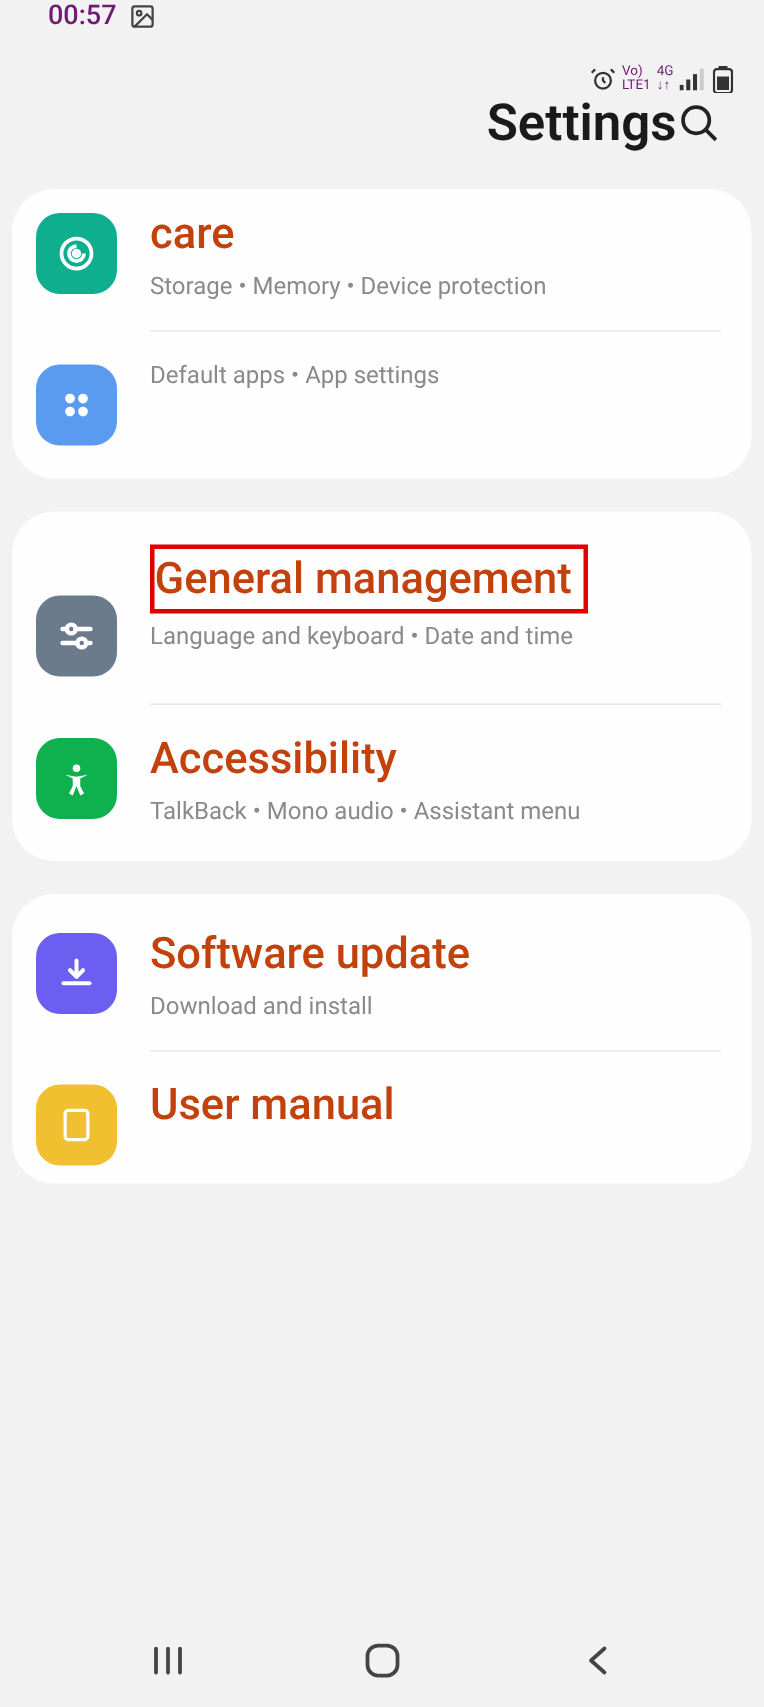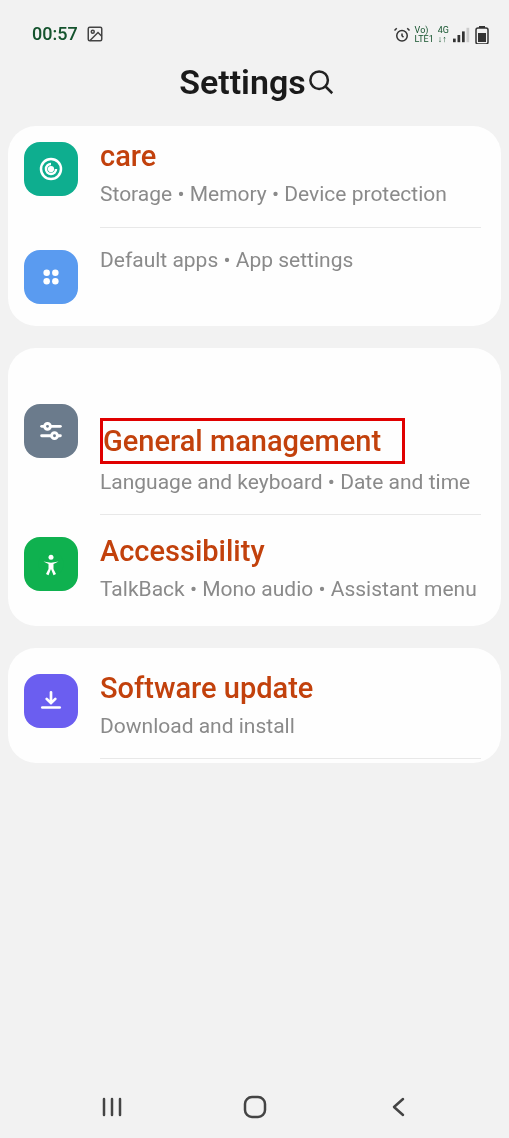--- a/index.html
+++ b/index.html
@@ -8,30 +8,30 @@
       height: 1138px;
       background: #f2f2f2;
       font-family: -apple-system, BlinkMacSystemFont, "Segoe UI", Roboto, sans-serif;
       position: relative;
       overflow: hidden;
     }
     .status-bar {
       height: 44px;
       display: flex;
       justify-content: space-between;
-      align-items: flex-end;
+      align-items: flex-start;
       padding: 0 20px 0 32px;
       font-size: 18px;
-      color: #14532d;
+      color: #701a75;
     }
     .status-left { display: flex; align-items: center; gap: 8px; font-weight: 500; }
     .status-right { display: flex; align-items: center; gap: 4px; margin-top: 44px; }
     .header {
       display: flex;
-      justify-content: center;
+      justify-content: flex-end;
       align-items: center;
       padding: 18px 28px 24px 34px;
     }
     .header-title { font-size: 34px; font-weight: 600; color: #1a1a1a; }
     .content { padding: 0 8px; }
     .card {
       background: #fefefe;
       border-radius: 28px;
       margin-bottom: 22px;
       padding: 4px 0;
@@ -63,21 +63,21 @@
     }
     .text-wrap { flex: 1; padding-top: 0; }
     .item-title {
       font-size: 29px;
       font-weight: 500;
       color: #c2410c;
       line-height: 1.25;
       margin-bottom: 6px;
     }
     .item-sub {
-      font-size: 21px;
+      font-size: 16px;
       color: #8a8a8a;
       line-height: 1.35;
     }
     .highlight {
       border: 3px solid #e00000;
       display: inline-block;
       margin-bottom: 4px;
     }
     .highlight .item-title { margin-bottom: 0; }
     .nav-bar {
@@ -179,21 +179,21 @@
     <div class="item">
       <div class="icon-wrap" style="background:#6b7b8c;margin-top:34px;">
         <svg width="28" height="28" viewBox="0 0 24 24" fill="none" stroke="#fff" stroke-width="2.5" stroke-linecap="round">
             <line x1="4" y1="8" x2="20" y2="8"></line>
             <circle cx="9" cy="8" r="2.5" fill="#6b7b8c"></circle>
             <line x1="4" y1="16" x2="20" y2="16"></line>
             <circle cx="15" cy="16" r="2.5" fill="#6b7b8c"></circle>
           </svg>
       </div>
       <div class="text-wrap">
-        <div class="highlight" style="padding:2px 21px 2px 0;margin-top:48px;">
+        <div class="highlight" style="padding:2px 8px 2px 0;">
           <div class="item-title">General management</div>
         </div>
         <div class="item-sub">Language and keyboard  •  Date and time</div>
       </div>
     </div>
     <div class="divider"></div>
     <div class="item">
       <div class="icon-wrap" style="background:#0fb14f;">
         <svg width="30" height="30" viewBox="0 0 24 24" fill="#fff">
             <circle cx="12" cy="12" r="10" fill="#0fb14f" stroke="#fff" stroke-width="0"></circle>
@@ -215,20 +215,30 @@
             <path d="M12 4v10m0 0l-4-4m4 4l4-4" stroke-linecap="round" stroke-linejoin="round"></path>
             <path d="M4 18h16" stroke-linecap="round"></path>
           </svg>
       </div>
       <div class="text-wrap">
         <div class="item-title">Software update</div>
         <div class="item-sub">Download and install</div>
       </div>
     </div>
     <div class="divider"></div>
+    <div class="item" style="padding-bottom:8px;">
+      <div class="icon-wrap" style="background:#f0c030;">
+        <svg width="26" height="26" viewBox="0 0 24 24" fill="#fff">
+            <rect x="5" y="3" width="14" height="18" rx="2" fill="none" stroke="#fff" stroke-width="2"></rect>
+          </svg>
+      </div>
+      <div class="text-wrap">
+        <div class="item-title">User manual</div>
+      </div>
+    </div>
   </div>
 
 </div>
 
 <div class="watermark">wsxdn.com</div>
 
 <div class="nav-bar">
   <div class="nav-btn">
     <svg width="24" height="20" viewBox="0 0 24 20" stroke="#444" stroke-width="2.5" stroke-linecap="round">
         <line x1="4" y1="2" x2="4" y2="18"></line>

